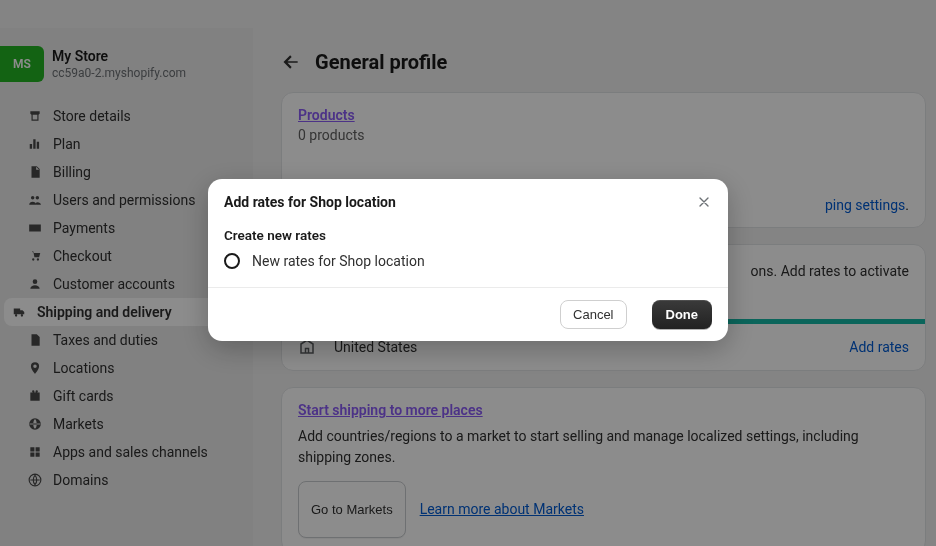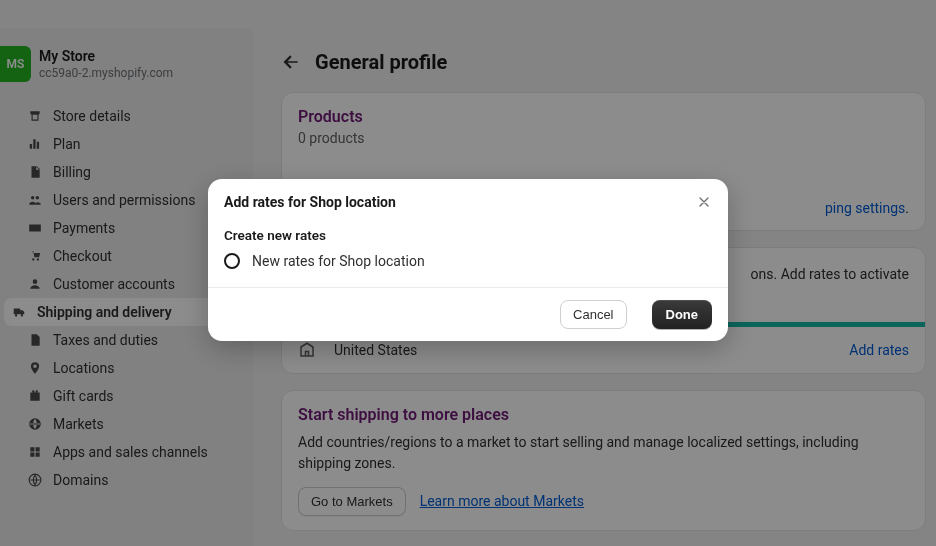--- a/index.html
+++ b/index.html
@@ -27,21 +27,21 @@
     background: #ebebeb;
     display: flex;
     flex-direction: column;
   }
   .store-header {
     display: flex;
     align-items: center;
     padding: 18px 12px 16px 0;
   }
   .store-avatar {
-    width: 31px;
+    width: 44px;
     height: 36px;
     background: #24b524;
     color: #fff;
     border-radius: 0 6px 6px 0;
     display: flex;
     align-items: center;
     justify-content: center;
     font-weight: 600;
     font-size: 12px;
     margin-right: 8px;
@@ -95,21 +95,21 @@
   .back-btn { width: 20px; height: 20px; cursor: pointer; fill: #303030; }
   .page-title { font-size: 20px; font-weight: 700; color: #1a1a1a; }
   .card {
     background: #fff;
     border: 1px solid #e1e3e5;
     border-radius: 12px;
     margin-bottom: 16px;
     margin-right: 10px;
   }
   .card-pad { padding: 14px 16px; }
-  .sec-title { font-weight: 600; font-size: 16px; color: #701a75; }
+  .sec-title { font-weight: 600; font-size: 14px; color: #8b5cf6; text-decoration: underline; }
   .sec-sub { color: #616161; font-size: 14px; margin-top: 4px; }
   .link { color: #005bd3; cursor: pointer; }
   .link.u { text-decoration: underline; }
   .msg {
     color: #303030;
     font-size: 14px;
     margin-top: 2px;
     line-height: 1.45;
   }
   .origin-row {
@@ -120,21 +120,21 @@
     padding: 14px 16px;
   }
   .origin-left { display: flex; align-items: center; gap: 18px; }
   .origin-icon { width: 18px; height: 18px; fill: #5c5f62; }
   .origin-name { color: #303030; }
   .add-rates-link { color: #005bd3; cursor: pointer; font-size: 14px; }
   .btn-secondary {
     background: #fff;
     border: 1px solid #c9cccf;
     border-radius: 8px;
-    padding: 6px 12px;
+    padding: 20px 12px;
     font-size: 13px;
     cursor: pointer;
     color: #303030;
     box-shadow: 0 1px 0 rgba(0,0,0,0.04);
   }
   .market-row { display: flex; align-items: center; gap: 14px; margin-top: 14px; }
 
   .overlay {
     position: absolute; inset: 0;
     background: rgba(0,0,0,0.45);

